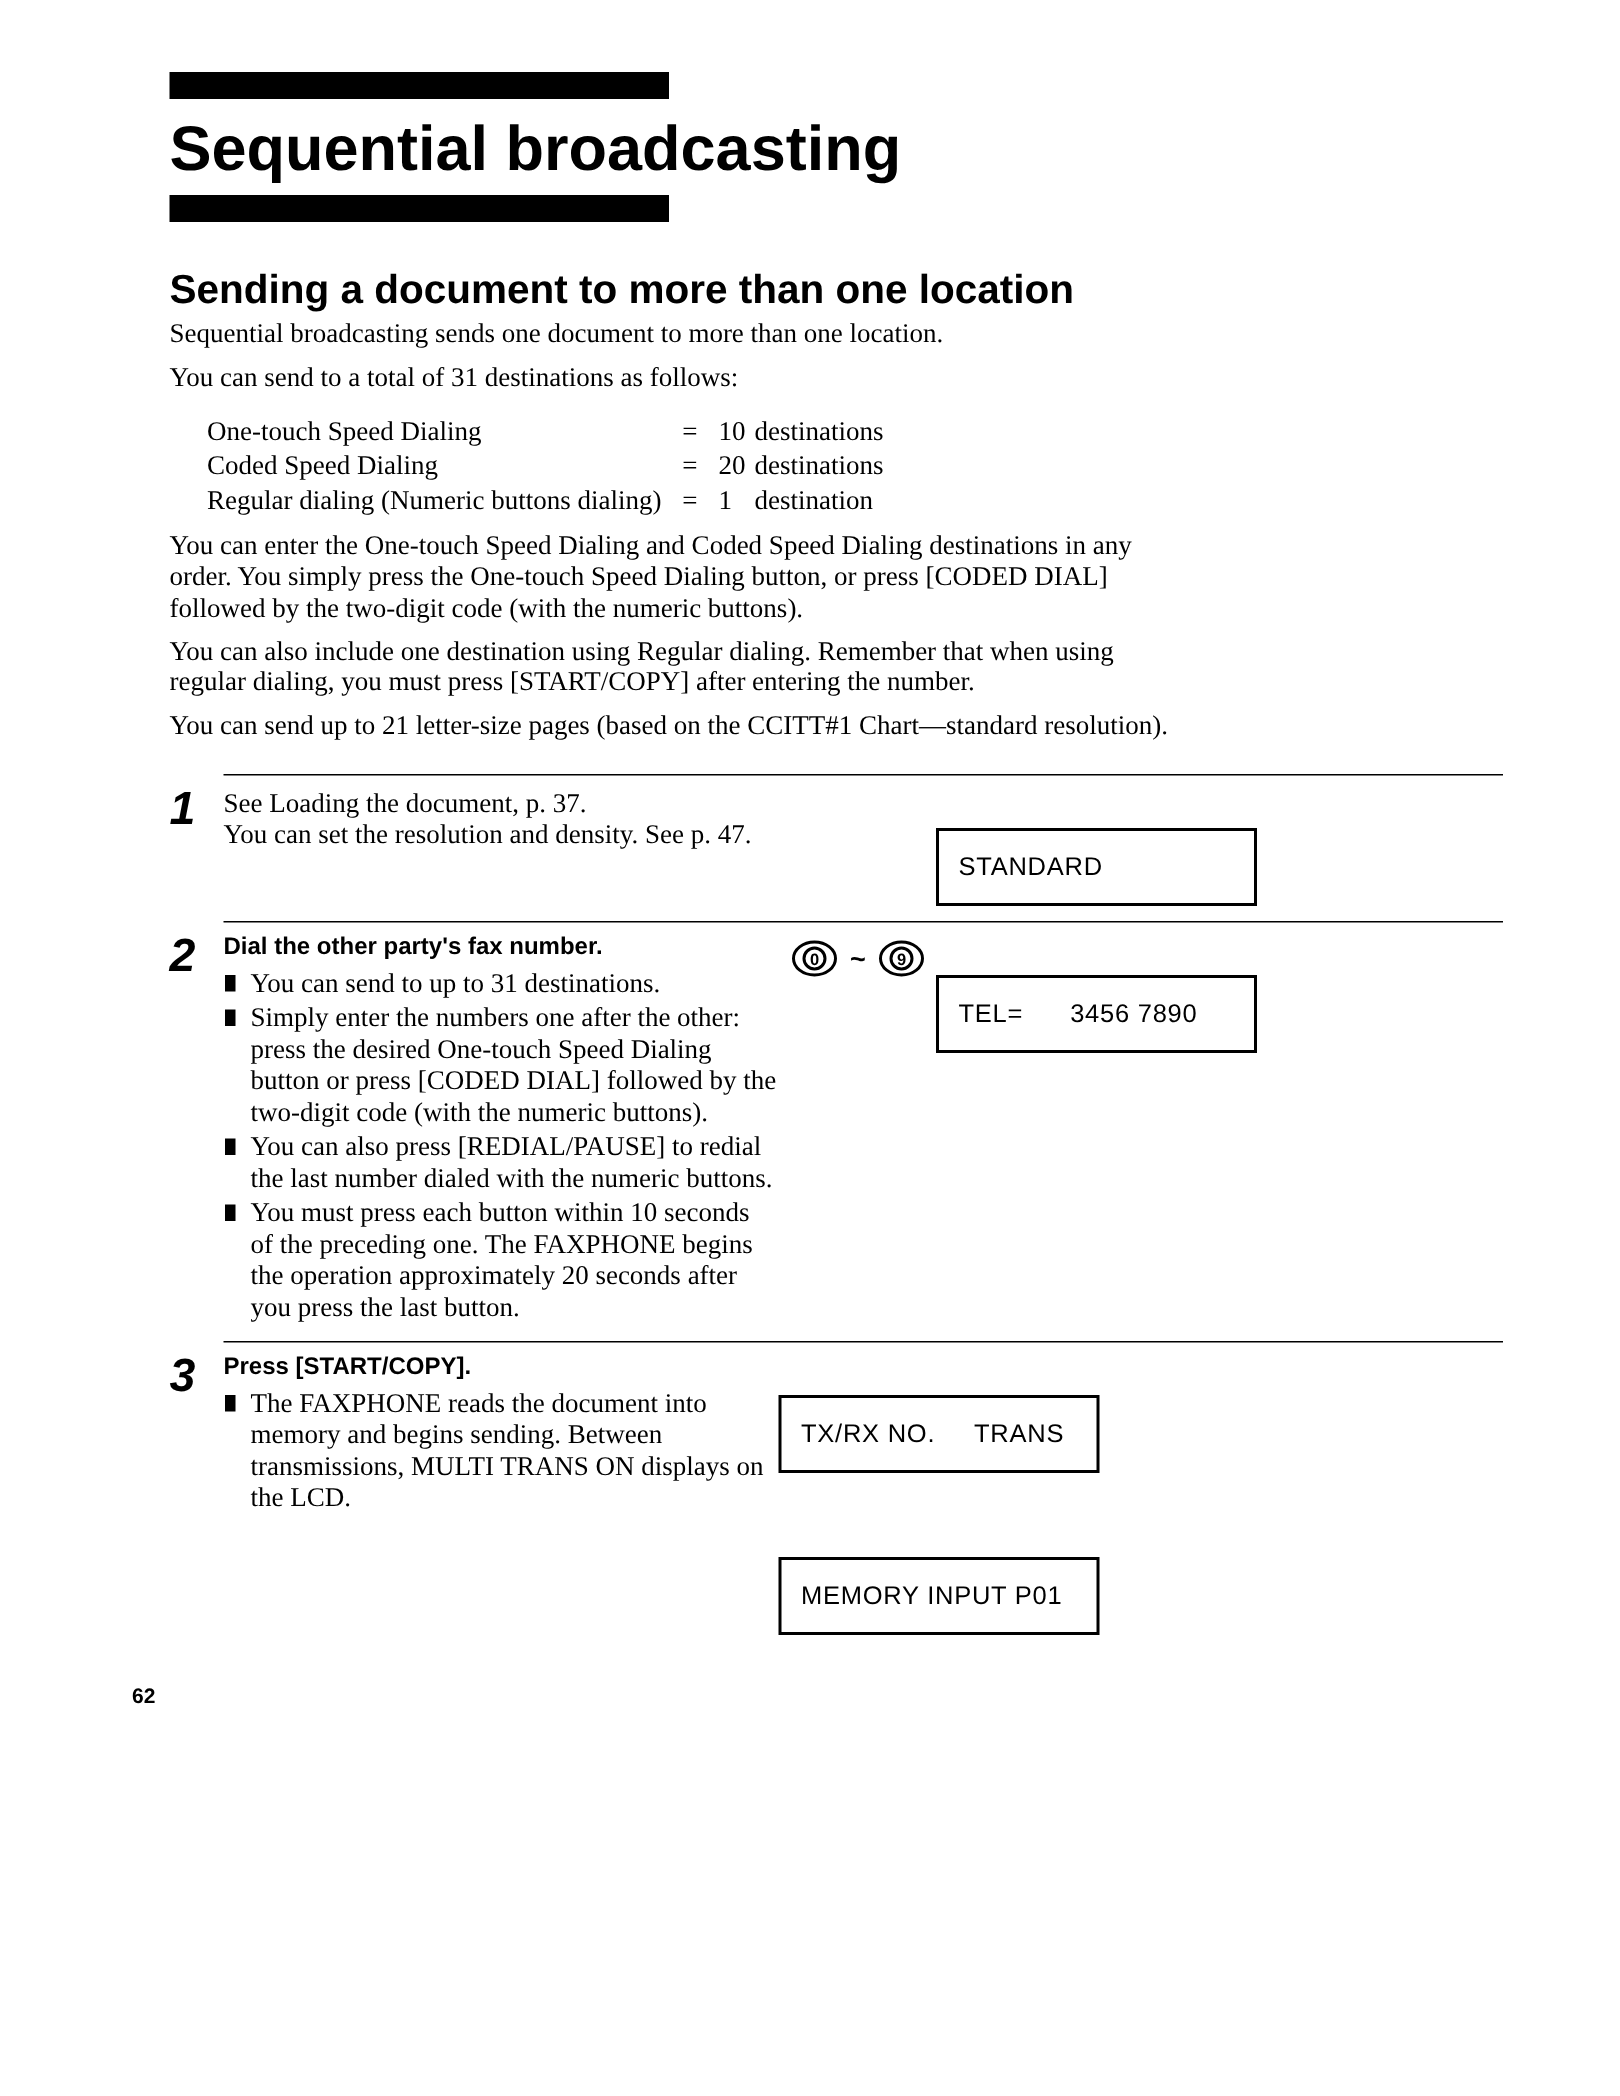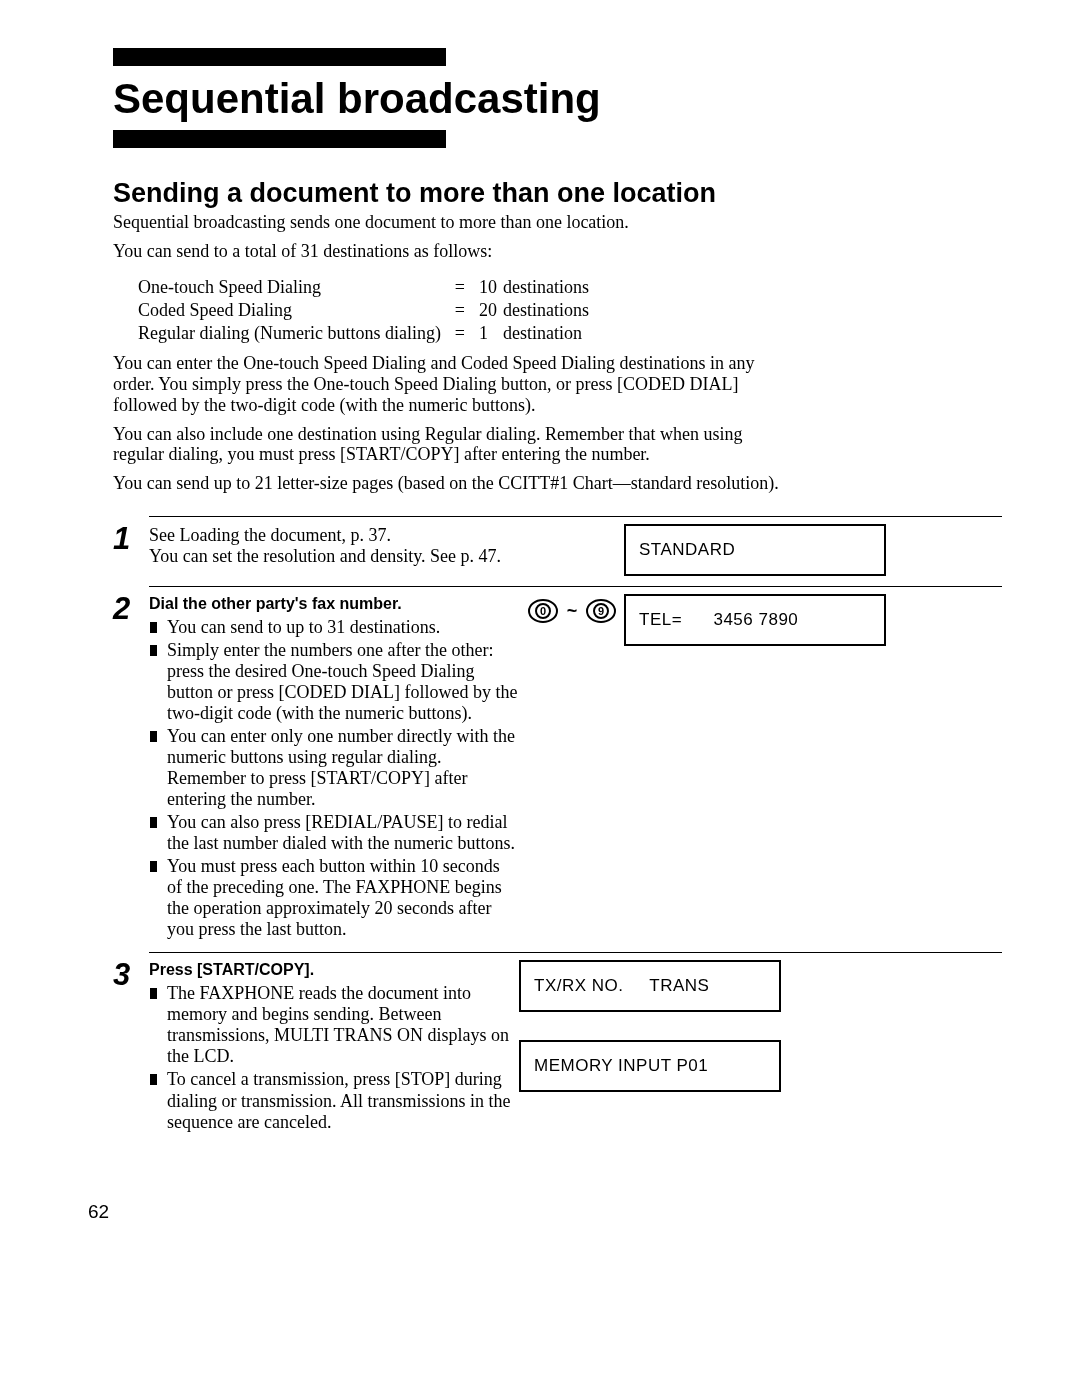--- a/index.html
+++ b/index.html
@@ -122,28 +122,29 @@
     padding-left: 0;
   }
   .lcd {
     border: 2px solid #000;
     font-family: Arial, Helvetica, sans-serif;
     font-size: 17px;
     letter-spacing: 0.5px;
     padding: 14px 13px;
     min-height: 18px;
     white-space: pre;
-    width: 262px;
+    width: 214px;
     box-sizing: border-box;
+    margin-top: 28px;
   }
   .page-num {
     font-family: Arial, Helvetica, sans-serif;
-    font-weight: 400;
-    font-size: 19px;
-    margin-top: 66px;
+    font-weight: 700;
+    font-size: 14px;
+    margin-top: 32px;
     margin-left: -25px;
   }
 
   
   .keypad-icon { display:block; }
   .startcopy-icon { display:block; }
 </style>
 </head>
 <body>
 
@@ -200,21 +201,20 @@
   </div>
 
   <div class="step">
     <div class="step-num">2</div>
     <div class="step-body">
       <div class="step-text">
         <p class="bold">Dial the other party's fax number.</p>
         <ul class="bullets">
           <li>You can send to up to 31 destinations.</li>
           <li>Simply enter the numbers one after the other: press the desired One-touch Speed Dialing button or press [CODED DIAL] followed by the two-digit code (with the numeric buttons).</li>
-          <li>You can enter only one number directly with the numeric buttons using regular dialing. Remember to press [START/COPY] after entering the number.</li>
           <li>You can also press [REDIAL/PAUSE] to redial the last number dialed with the numeric buttons.</li>
           <li>You must press each button within 10 seconds of the preceding one. The FAXPHONE begins the operation approximately 20 seconds after you press the last button.</li>
         </ul>
       </div>
       <div class="step-visual">
         <svg class="keypad-icon" width="90" height="30" viewBox="0 0 90 30">
           <ellipse cx="16" cy="15" rx="14" ry="11" fill="none" stroke="#000" stroke-width="2"></ellipse>
           <circle cx="16" cy="15" r="7" fill="none" stroke="#000" stroke-width="2"></circle>
           <text x="16" y="19" text-anchor="middle" font-family="Arial" font-size="11" font-weight="bold">0</text>
           <text x="45" y="21" text-anchor="middle" font-family="Arial" font-size="18" font-weight="bold">~</text>
@@ -229,21 +229,20 @@
     </div>
   </div>
 
   <div class="step">
     <div class="step-num">3</div>
     <div class="step-body">
       <div class="step-text">
         <p class="bold">Press [START/COPY].</p>
         <ul class="bullets">
           <li>The FAXPHONE reads the document into memory and begins sending. Between transmissions, MULTI TRANS ON displays on the LCD.</li>
-          <li>To cancel a transmission, press [STOP] during dialing or transmission. All transmissions in the sequence are canceled.</li>
         </ul>
       </div>
       <div class="step-lcd-col">
         <div class="lcd">TX/RX NO.     TRANS</div>
         <div class="lcd">MEMORY INPUT P01</div>
       </div>
     </div>
   </div>
 
 </div>

